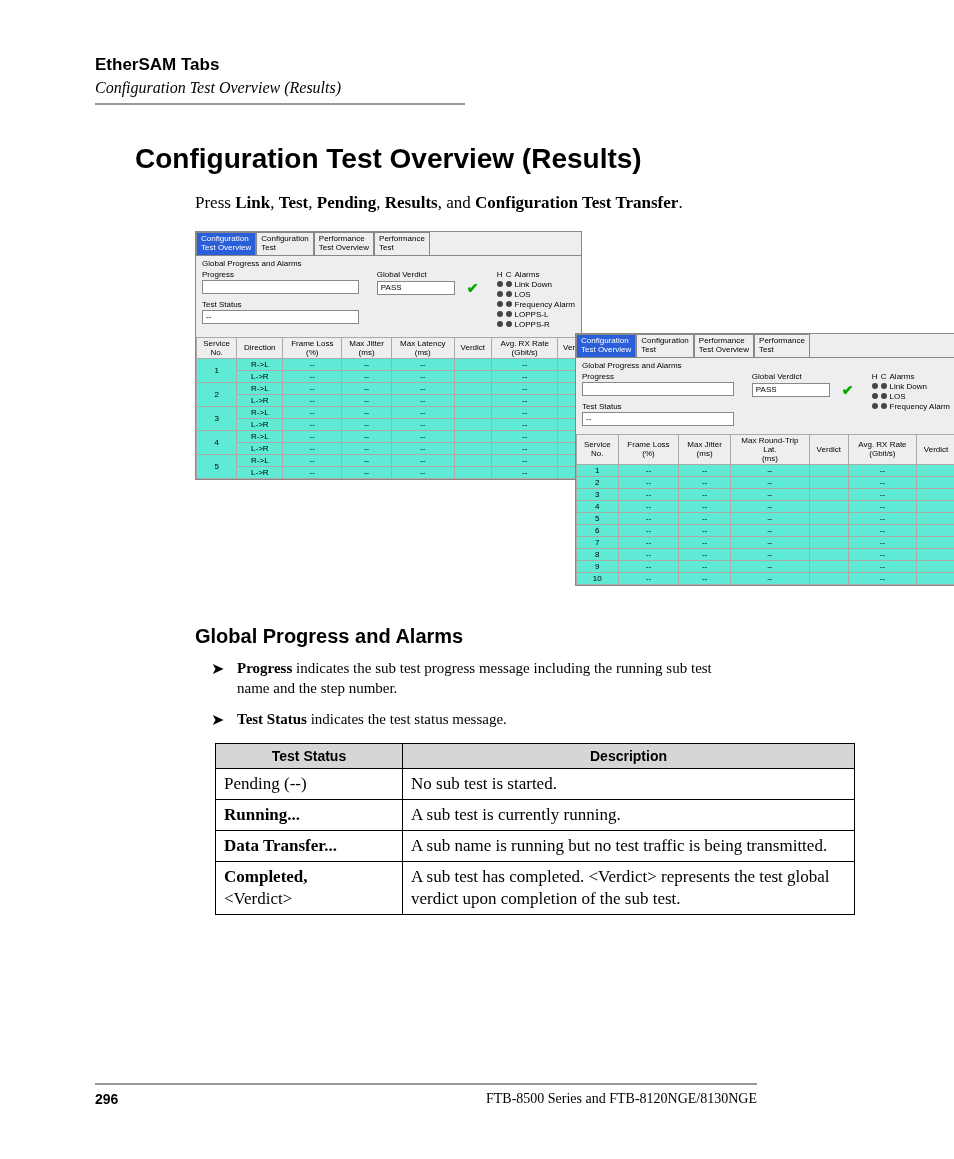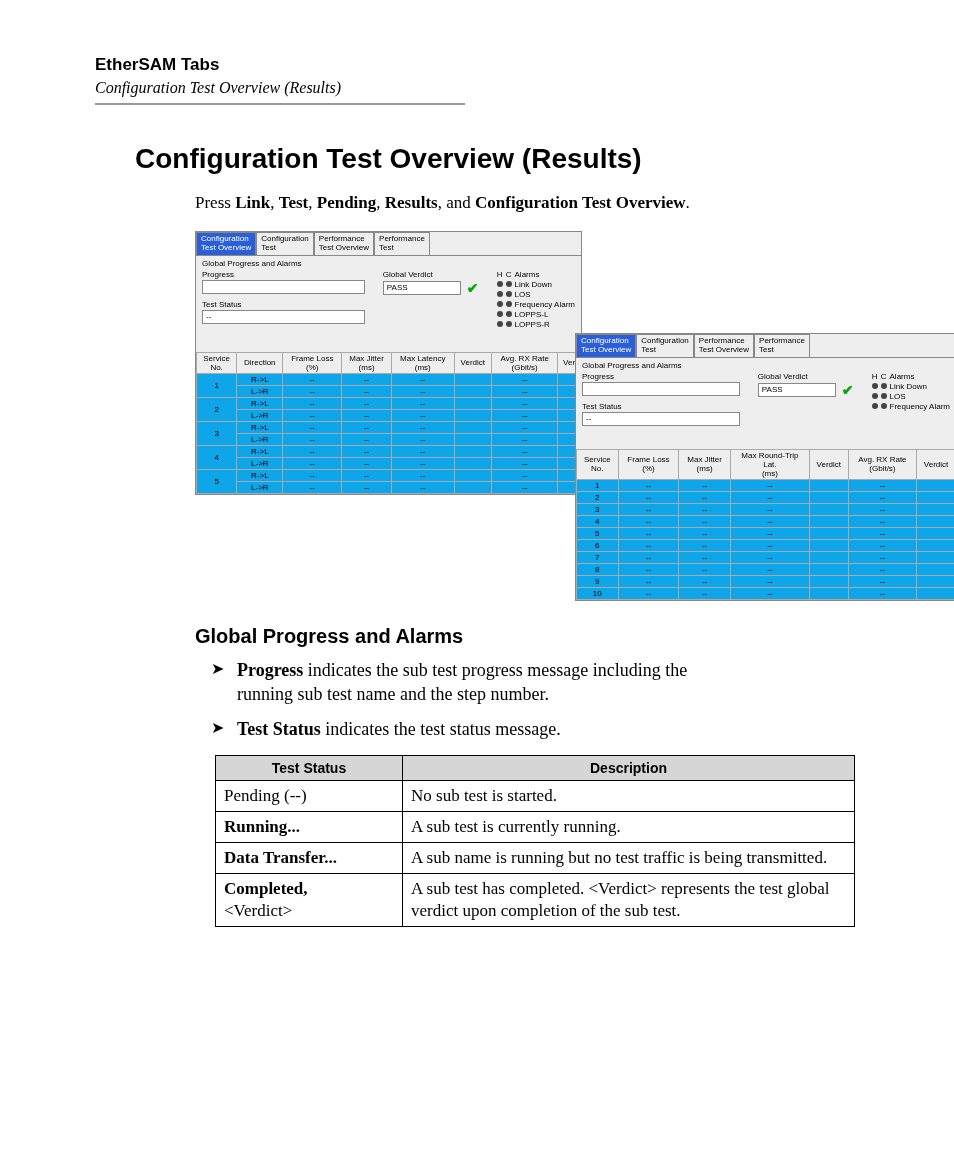--- a/index.html
+++ b/index.html
@@ -14,31 +14,31 @@
   .shot.a{left:0;top:0;width:385px}
   .shot.b{left:380px;top:102px;width:380px}
   .tabs{display:flex}
   .tab{border:1px solid #888;border-bottom:none;padding:2px 4px;font-size:8px;line-height:1.1;background:#eee}
   .tab.active{background:#2b5fd9;color:#fff}
   .panel{border-top:1px solid #888;padding:3px 6px 6px 6px}
   .panel-title{font-size:8px;margin-bottom:2px}
   .row{display:flex;align-items:flex-start;gap:18px}
   .field{display:flex;flex-direction:column;gap:1px}
   .box{background:#fff;border:1px solid #888;height:12px;min-width:70px;padding:0 3px;line-height:12px}
-  .verdict{display:flex;align-items:center;gap:6px}
+  .verdict{display:flex;align-items:center;gap:12px}
   .chk{color:#0a0;font-size:14px;font-weight:700}
   .alarms{display:flex;flex-direction:column;gap:1px;font-size:8px}
   .al{display:flex;align-items:center;gap:3px}
   .dot{width:6px;height:6px;border-radius:50%;background:#444;display:inline-block}
-  table.data{border-collapse:collapse;width:100%;background:#0ea5e9;font-size:8px;margin-top:17px}
+  table.data{border-collapse:collapse;width:100%;background:#5eead4;font-size:8px;margin-top:2px}
   table.data th,table.data td{border:1px solid #aaa;padding:1px 3px;text-align:center;white-space:nowrap}
   table.data th{background:#eee;font-weight:400}
   h2.sub{font-family:Verdana,Arial,sans-serif;font-weight:800;font-size:20px;margin:24px 0 10px 100px}
   .bullets{margin:0 40px 14px 120px;padding:0;list-style:none}
-  .bullets li{position:relative;font-size:18px;line-height:1.35;margin-bottom:10px;padding-left:22px}
+  .bullets li{position:relative;font-size:15px;line-height:1.35;margin-bottom:10px;padding-left:22px}
   .bullets li::before{content:"➤";position:absolute;left:-4px;top:0;font-size:16px}
   table.status{border-collapse:collapse;margin-left:120px;width:640px;font-size:17px}
   table.status th{background:#d6d6d6;border:1px solid #000;padding:4px 8px;font-family:Verdana,Arial,sans-serif;font-weight:700;font-size:14px;text-align:center}
   table.status td{border:1px solid #000;padding:4px 8px;vertical-align:top;line-height:1.3}
   table.status td.k{width:170px}
   .footer{position:absolute;left:95px;right:85px;bottom:52px}
   .footer-rule{border:0;border-top:2px solid #999;margin:0 0 6px 0}
   .footer-row{display:flex;justify-content:space-between;font-size:14px}
   .footer-row .pn{font-family:Verdana,Arial,sans-serif;font-weight:700}
 </style>
@@ -48,21 +48,21 @@
 <div class="page">
   <div>
     <div class="hdr-title">EtherSAM Tabs</div>
     <div class="hdr-sub">Configuration Test Overview (Results)</div>
     <hr class="hdr-rule">
   </div>
 
   <h1 class="main">Configuration Test Overview (Results)</h1>
 
   <p class="intro">
-    <span>Press </span><b>Link</b><span>, </span><b>Test</b><span>, </span><b>Pending</b><span>, </span><b>Results</b><span>, and </span><b>Configuration Test Overview</b><span>.</span>
+    <span>Press </span><b>Link</b><span>, </span><b>Test</b><span>, </span><b>Pending</b><span>, </span><b>Results</b><span>, and </span><b>Configuration Test Transfer</b><span>.</span>
   </p>
 
   <div class="shots">
     <div class="shot a" id="shotA">
         <div class="tabs">
           <div class="tab active">Configuration<br>Test Overview</div>
           <div class="tab">Configuration<br>Test</div>
           <div class="tab">Performance<br>Test Overview</div>
           <div class="tab">Performance<br>Test</div>
         </div>
@@ -412,13 +412,20 @@
           <td class="k"><b>Data Transfer...</b></td>
           <td>A sub name is running but no test traffic is being transmitted.</td>
         </tr>
         <tr>
           <td class="k"><b>Completed,</b><br><b></b>&lt;Verdict&gt;</td>
           <td>A sub test has completed. &lt;Verdict&gt; represents the test global verdict upon completion of the sub test.</td>
         </tr>
       </tbody>
     </table>
 
+  <div class="footer">
+    <hr class="footer-rule">
+    <div class="footer-row">
+      <span class="pn">296</span>
+      <span>FTB-8500 Series and FTB-8120NGE/8130NGE</span>
+    </div>
+  </div>
 </div>
 
 </body></html>

